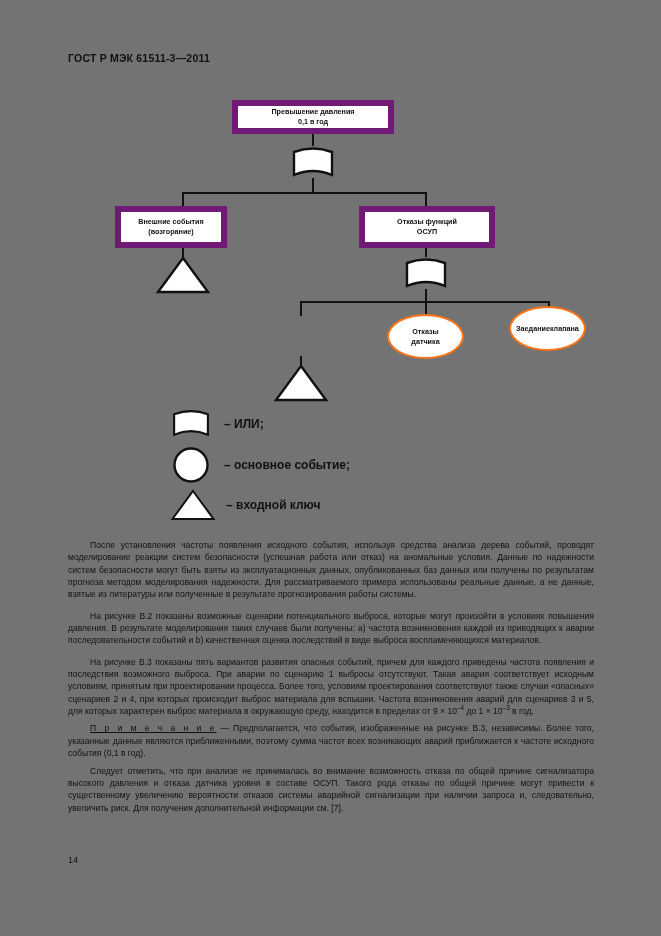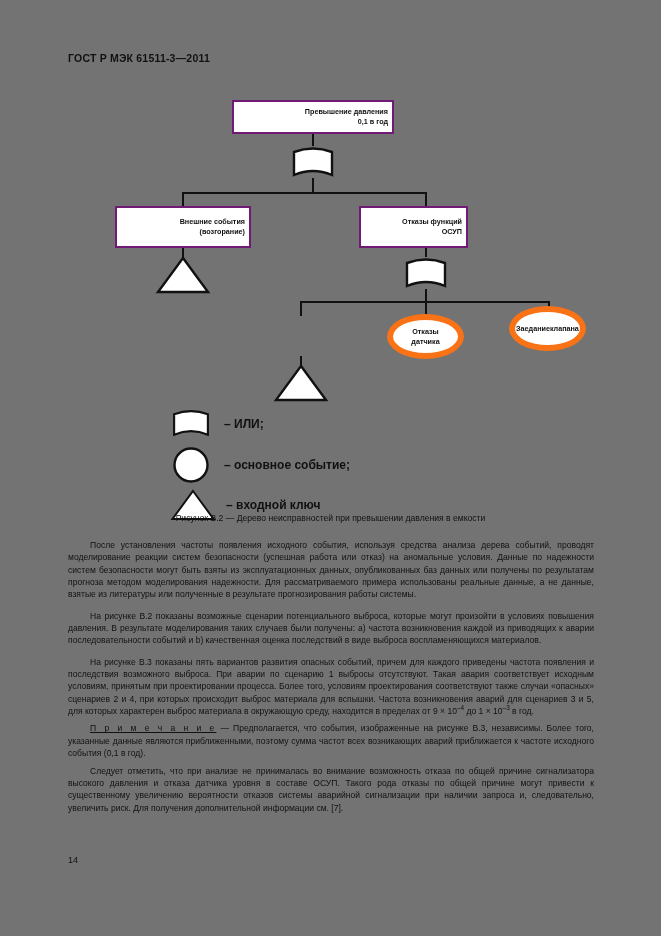--- a/index.html
+++ b/index.html
@@ -33,36 +33,36 @@
   .diagram {
     position: absolute;
     left: 68px;
     top: 88px;
     width: 525px;
     height: 425px;
   }
   .node-box {
     position: absolute;
     box-sizing: border-box;
-    border: 2px solid #701a75;
+    border: 6px solid #701a75;
     background: #ffffff;
     display: flex;
-    align-items: flex-end;
+    align-items: center;
     justify-content: center;
     text-align: center;
     font-size: 7.2px;
     font-weight: bold;
     line-height: 1.35;
     color: #111111;
     padding: 2px 4px;
   }
   .node-ellipse {
     position: absolute;
     box-sizing: border-box;
-    border: 6px solid #f97316;
+    border: 2px solid #f97316;
     border-radius: 50%;
     background: #ffffff;
     display: flex;
     align-items: center;
     justify-content: center;
     text-align: center;
     font-size: 7.2px;
     font-weight: bold;
     line-height: 1.35;
     color: #111111;
@@ -155,26 +155,26 @@
       <path d="M4 7 Q23 0 42 7 L42 30 Q23 22 4 30 Z" fill="#ffffff" stroke="#111111" stroke-width="2.4" stroke-linejoin="miter"></path>
     </svg>
 
     <div class="conn conn-v" style="left:244px; top:90px; height:15px;"></div>
 
     <div class="conn conn-h" style="left:114px; top:104px; width:245px;"></div>
 
     <div class="conn conn-v" style="left:114px; top:104px; height:14px;"></div>
     <div class="conn conn-v" style="left:357px; top:104px; height:14px;"></div>
 
-    <div class="node-box" style="left:47px; top:118px; width:136px; height:42px; flex-direction:column;">
+    <div class="node-box" style="left:47px; top:118px; width:112px; height:42px; flex-direction:column;">
       <span>Внешние события</span>
       <span>(возгорание)</span>
     </div>
 
-    <div class="node-box" style="left:291px; top:118px; width:109px; height:42px; flex-direction:column;">
+    <div class="node-box" style="left:291px; top:118px; width:136px; height:42px; flex-direction:column;">
       <span>Отказы функций</span>
       <span>ОСУП</span>
     </div>
 
     <div class="conn conn-v" style="left:114px; top:160px; height:9px;"></div>
     <svg class="tri-svg" width="56" height="40" viewBox="0 0 56 40" style="left:87px; top:167px;">
       <path d="M28 3 L53 37 L3 37 Z" fill="#ffffff" stroke="#111111" stroke-width="2.4" stroke-linejoin="miter"></path>
     </svg>
 
     <div class="conn conn-v" style="left:357px; top:160px; height:9px;"></div>
@@ -223,21 +223,20 @@
     </div>
 
     <div class="legend-row" style="left:0px; top:78px;">
       <svg width="46" height="38" viewBox="0 0 56 40">
         <path d="M28 3 L53 37 L3 37 Z" fill="#ffffff" stroke="#111111" stroke-width="2.4" stroke-linejoin="miter"></path>
       </svg>
       <span class="legend-label" style="margin-left:10px;">– входной ключ</span>
     </div>
   </div>
 
-  <div class="fig-caption">Рисунок  B.2 — Дерево неисправностей при превышении давления в емкости</div>
 
   <div class="body-text">
 
     <p class="para">После установления частоты появления исходного события, используя средства анализа дерева событий, проводят моделирование реакции систем безопасности (успешная работа или отказ) на аномальные условия. Данные по надежности систем безопасности могут быть взяты из эксплуатационных данных, опубликованных баз данных или получены по результатам прогноза методом моделирования надежности. Для рассматриваемого примера использованы реальные данные, а не данные, взятые из литературы или полученные в результате прогнозирования работы системы.</p>
 
     <p class="para">На рисунке B.2 показаны возможные сценарии потенциального выброса, которые могут произойти в условиях повышения давления. В результате моделирования таких случаев были получены: a) частота возникновения каждой из приводящих к аварии последовательности событий и b) качественная оценка последствий в виде выброса воспламеняющихся материалов.</p>
 
     <p class="para"><span>На рисунке B.3 показаны пять вариантов развития опасных событий, причем для каждого приведены частота появления и последствия возможного выброса. При аварии по сценарию 1 выбросы отсутствуют. Такая авария соответствует исходным условиям, принятым при проектировании процесса. Более того, условиям проектирования соответствуют также случаи «опасных» сценариев 2 и 4, при которых происходит выброс материала для вспышки. Частота возникновения аварий для сценариев 3 и 5, для которых характерен выброс материала в окружающую среду, находится в пределах от 9 × 10</span><sup>–4</sup><span> до 1 × 10</span><sup>–3</sup><span> в год.</span></p>
 
     <p class="para" style="margin-top:5px;"><span class="sp">П р и м е ч а н и е</span><span> — Предполагается, что события, изображенные на рисунке B.3, независимы. Более того, указанные данные являются приближенными, поэтому сумма частот всех возникающих аварий приближается к частоте исходного события (0,1 в год).</span></p>

